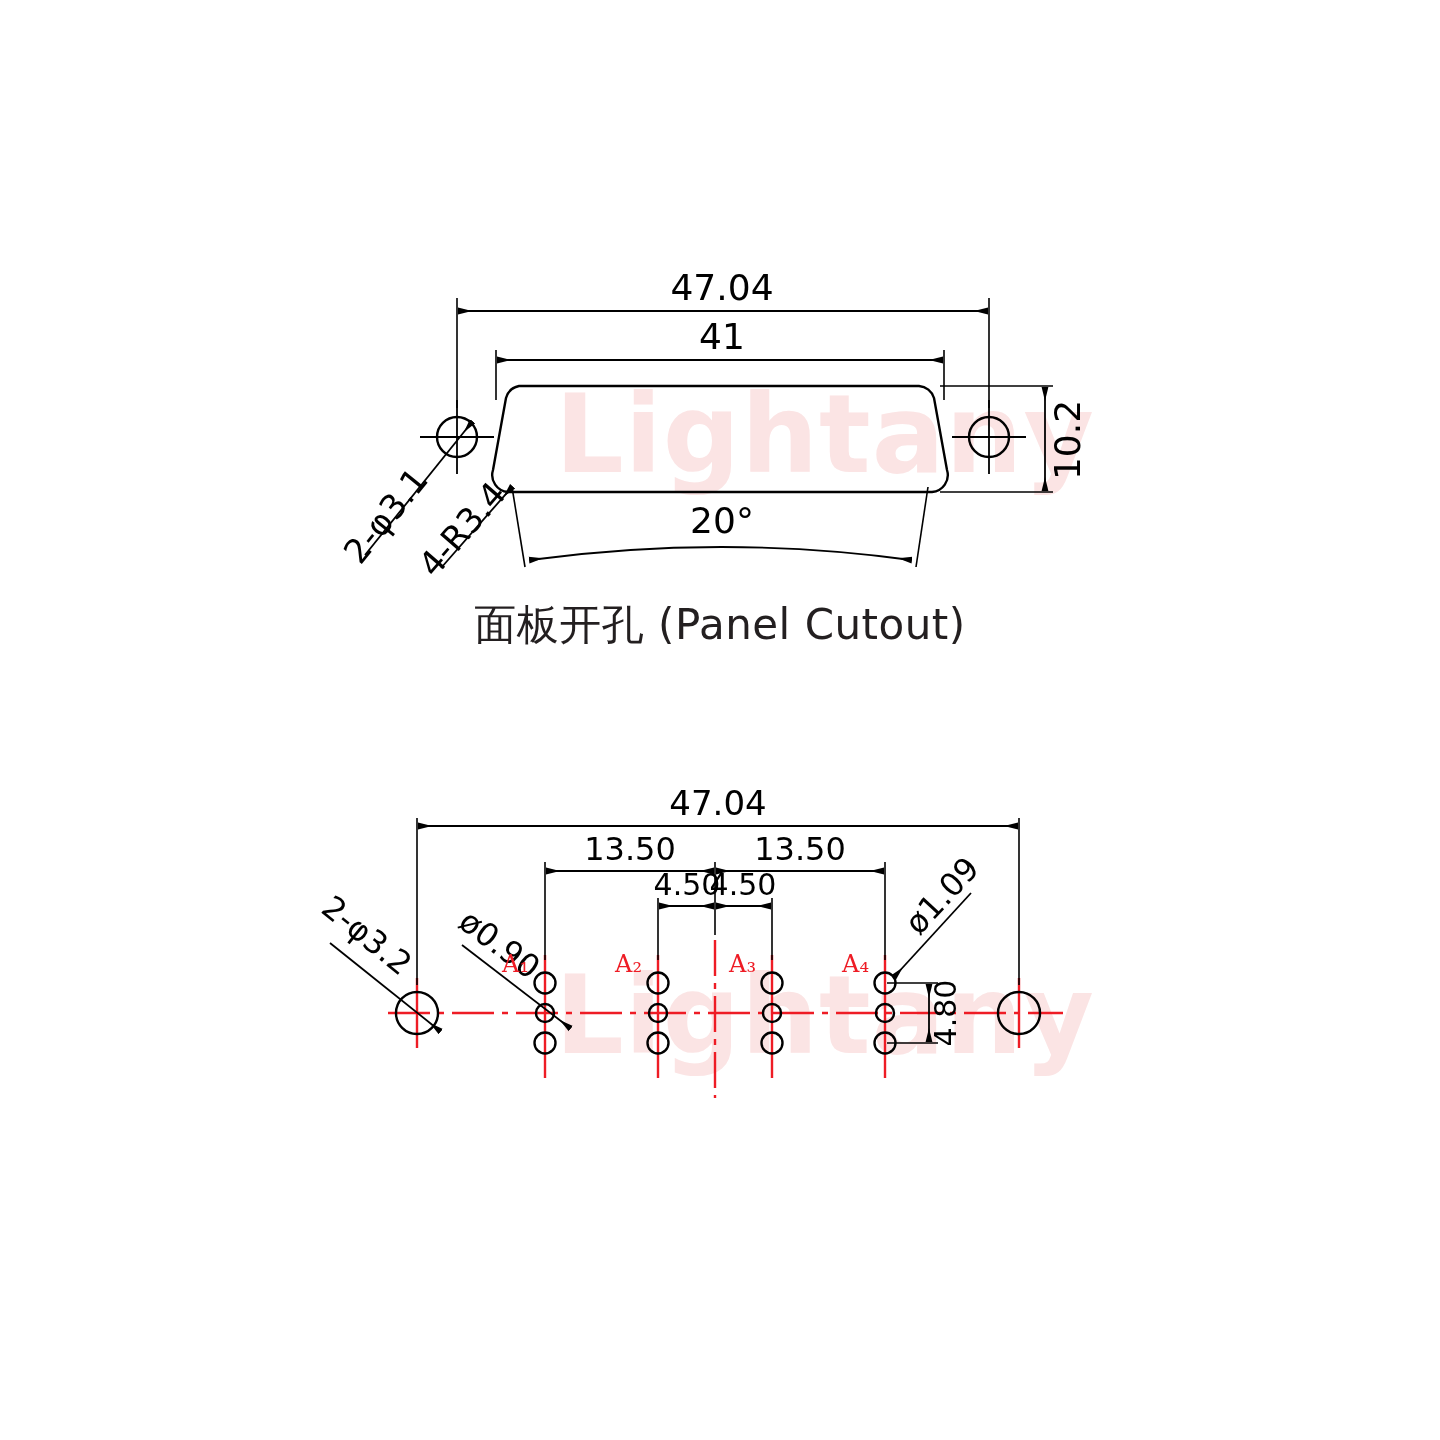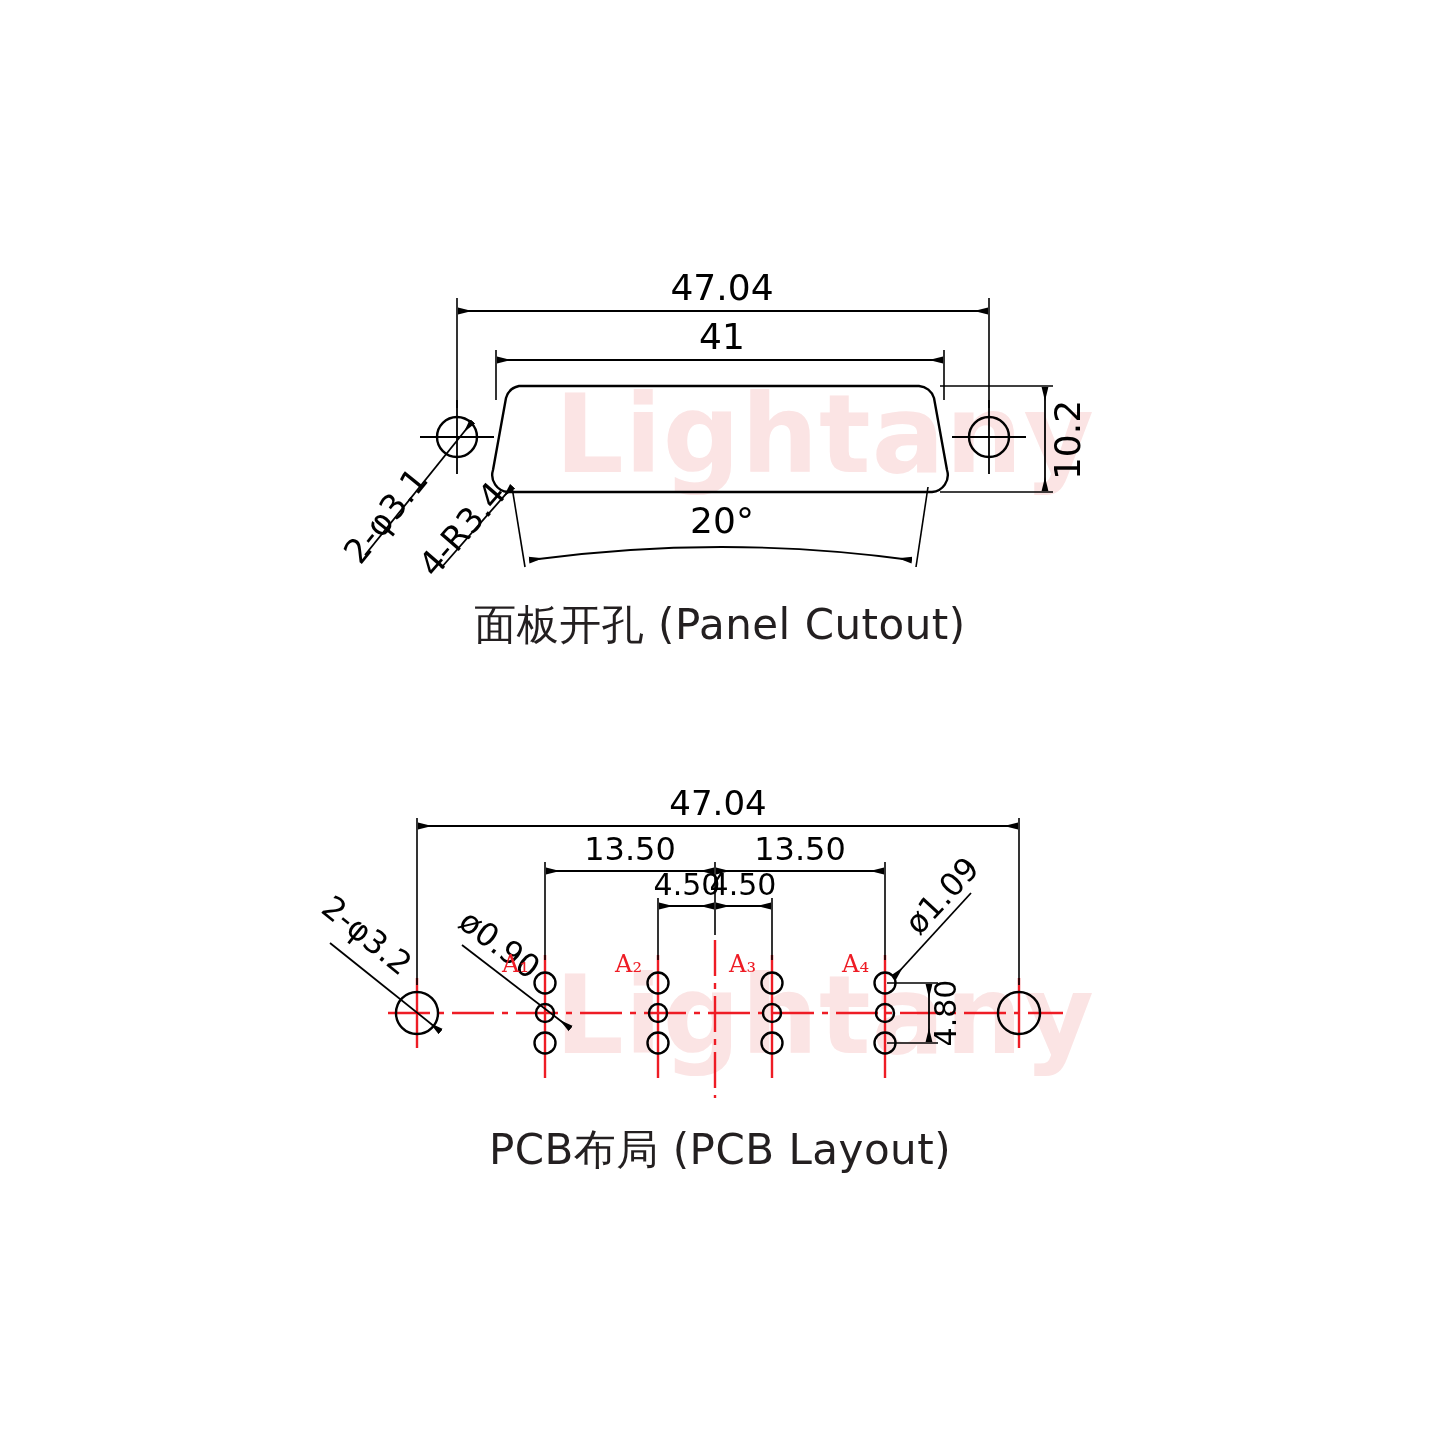--- a/index.html
+++ b/index.html
@@ -201,15 +201,14 @@
       <text x="529" y="972" text-anchor="end">A₁</text>
       <text x="642" y="972" text-anchor="end">A₂</text>
       <text x="756" y="972" text-anchor="end">A₃</text>
       <text x="869" y="972" text-anchor="end">A₄</text>
     </g>
 
   </svg>
 
   <div class="caption" id="cap-panel">面板开孔 (Panel Cutout)</div>
 
-  <div class="caption" id="cap-pcb">PCB布局 (PCB Layout)</div>
 
 </div>
 
 </body></html>

